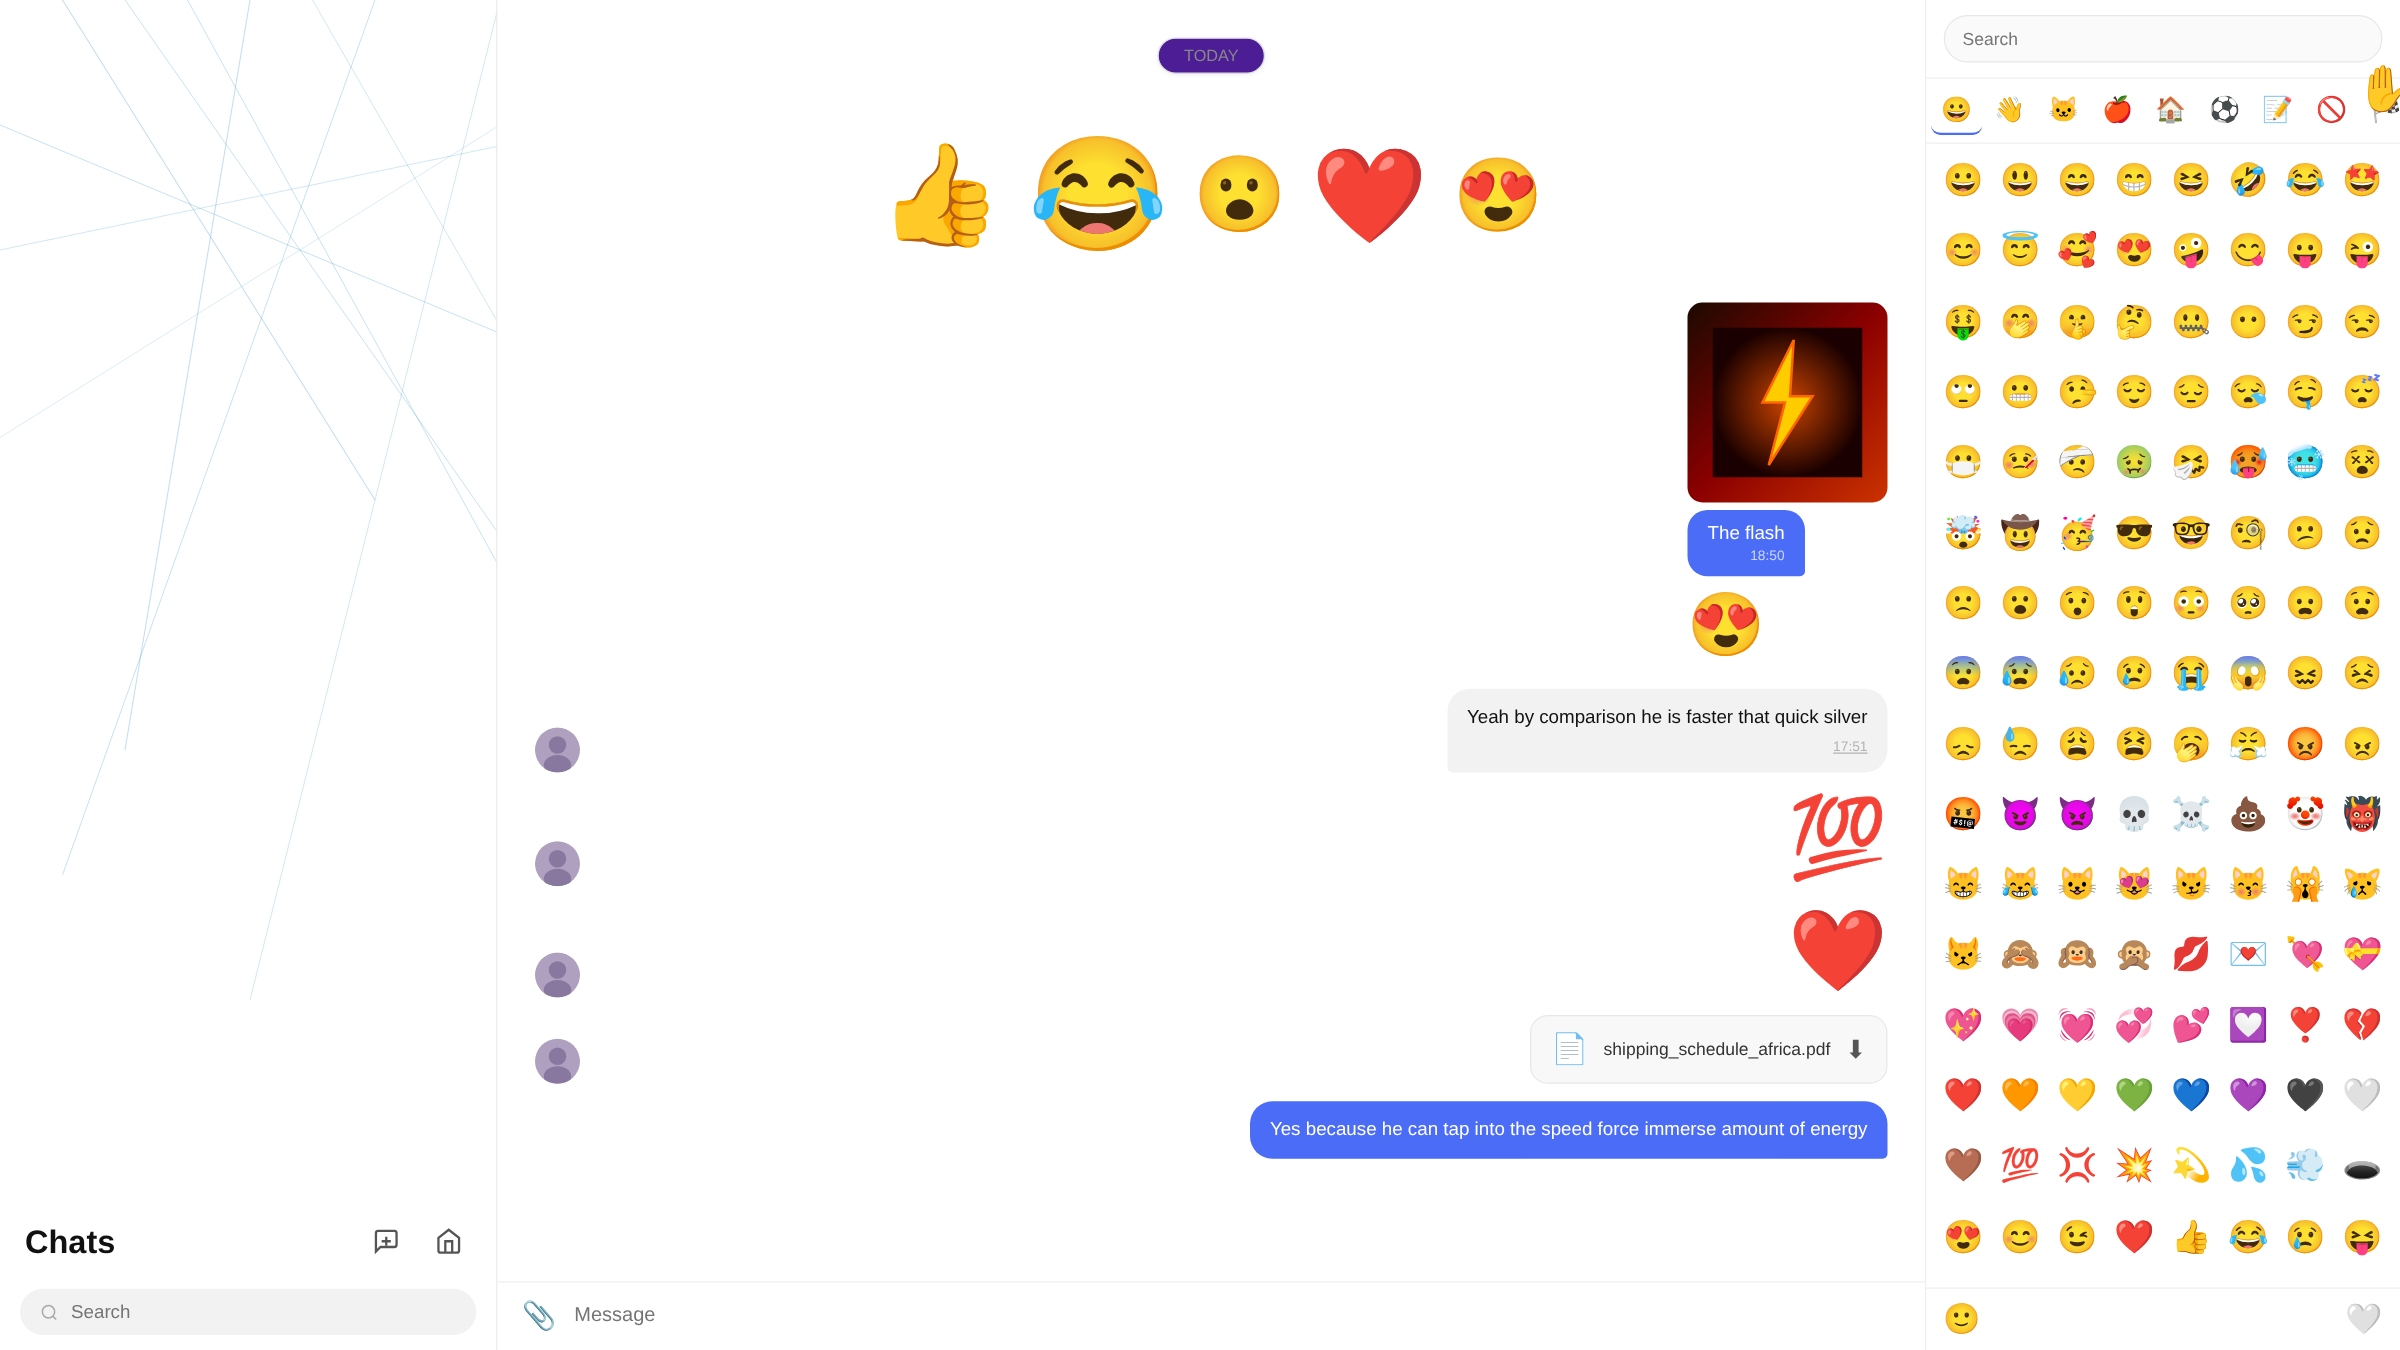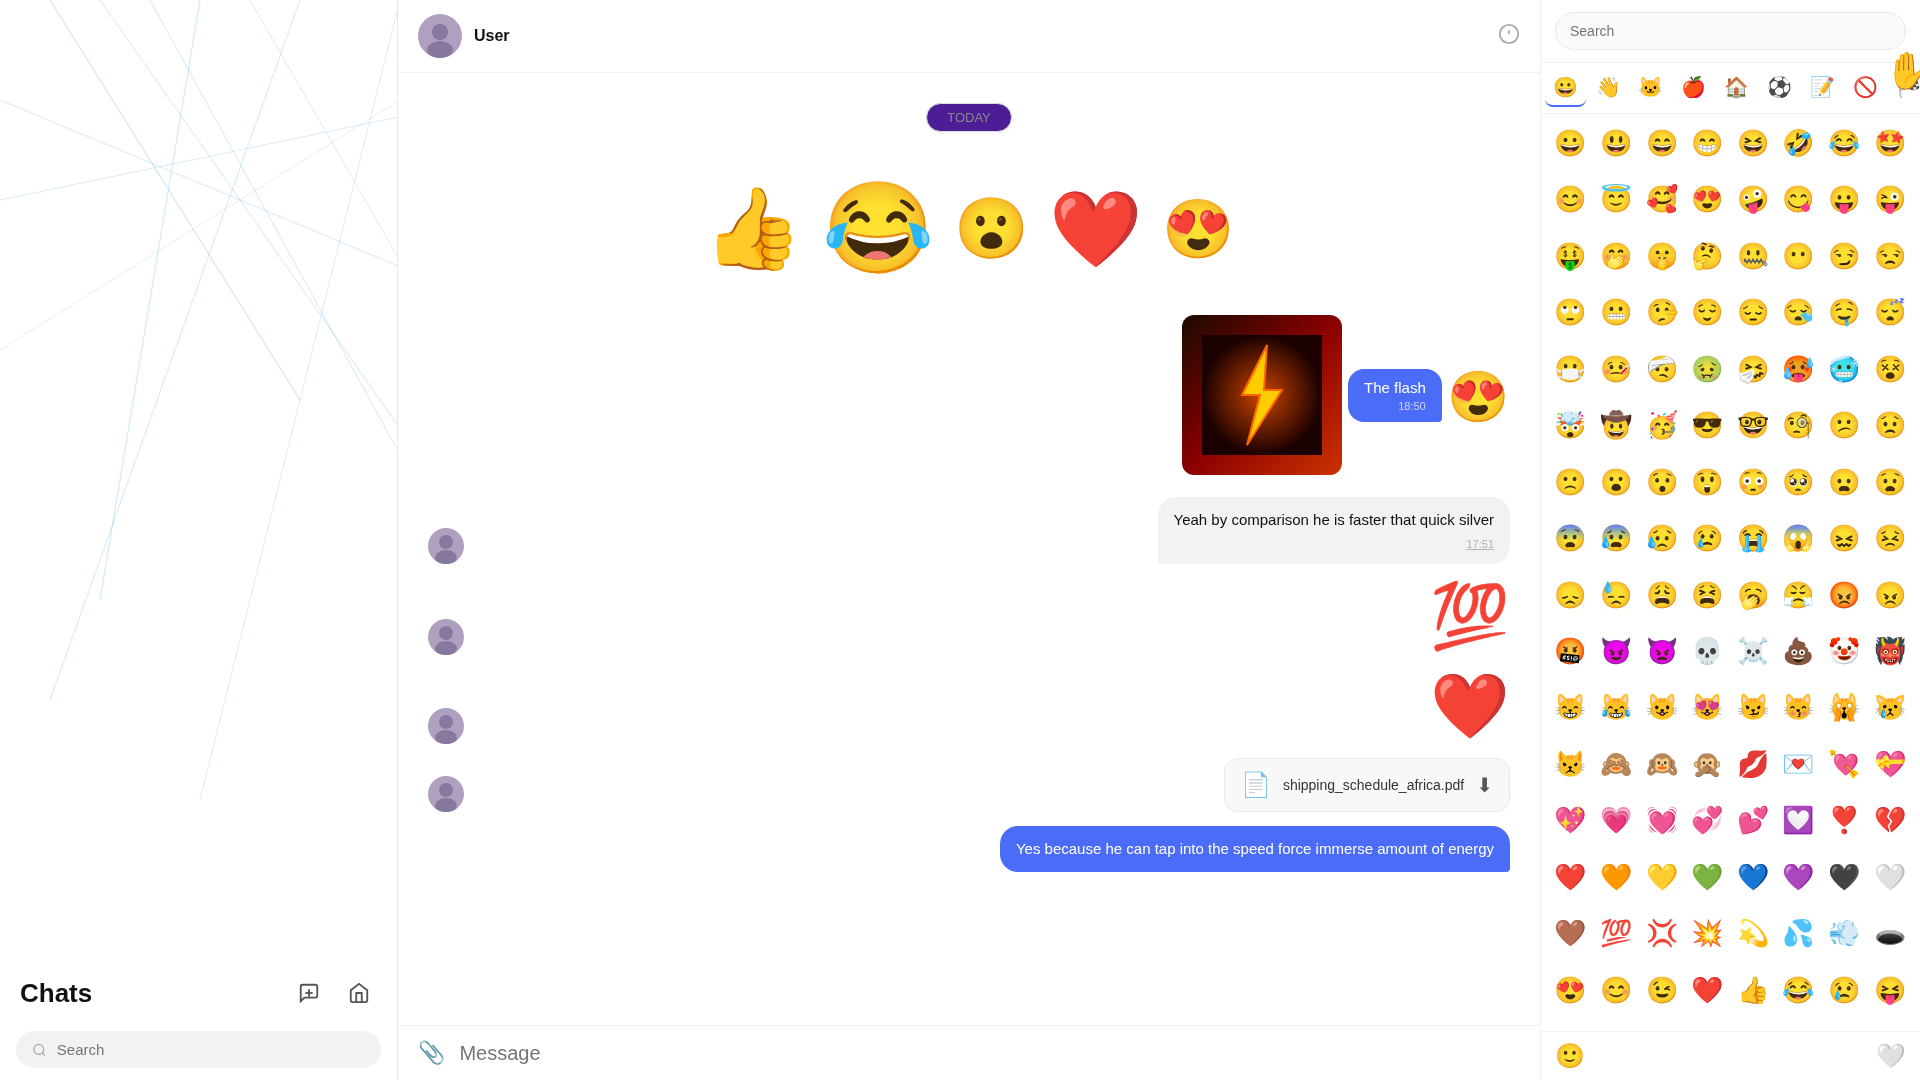--- a/index.html
+++ b/index.html
@@ -55,21 +55,21 @@
     .file-attachment { background: #f8f8f8; border: 1px solid #e8e8e8; border-radius: 14px; padding: 12px 16px; display: flex; align-items: center; gap: 12px; max-width: 340px; }
     .file-icon { font-size: 24px; color: #555; }
     .file-name { font-size: 14px; color: #333; flex: 1; }
     .file-download { font-size: 20px; color: #555; cursor: pointer; }
 
     
     .flash-image { width: 160px; height: 160px; background: linear-gradient(135deg, #1a0a00, #8b0000, #cc3300); border-radius: 12px; display: flex; align-items: center; justify-content: center; overflow: hidden; font-size: 80px; align-self: flex-end; }
 
     
     .msg-input-bar { padding: 14px 20px; border-top: 1px solid #f0f0f0; display: flex; align-items: center; gap: 14px; }
-    .msg-input-bar input { flex: 1; border: none; outline: none; font-size: 20px; color: #737373; background: none; }
+    .msg-input-bar input { flex: 1; border: none; outline: none; font-size: 16px; color: #737373; background: none; }
     .input-icon { font-size: 22px; color: #888; cursor: pointer; }
 
     
     .emoji-panel { width: 380px; border-left: 1px solid #f0f0f0; display: flex; flex-direction: column; background: #fff; position: relative; }
     .emoji-search { padding: 12px 14px; border-bottom: 1px solid #f0f0f0; }
     .emoji-search input { width: 100%; padding: 10px 14px; border: 1px solid #e8e8e8; border-radius: 22px; outline: none; font-size: 14px; color: #888; background: #fafafa; }
     .emoji-categories { display: flex; padding: 6px 4px; border-bottom: 1px solid #f0f0f0; gap: 2px; overflow-x: auto; }
     .emoji-cat { padding: 6px 8px; font-size: 20px; cursor: pointer; border-radius: 8px; border-bottom: 2px solid transparent; }
     .emoji-cat.active { border-bottom: 2px solid #4a6cf7; }
     .emoji-grid { display: grid; grid-template-columns: repeat(8, 1fr); gap: 2px; padding: 8px; overflow-y: auto; flex: 1; }
@@ -123,53 +123,36 @@
       <circle cx="11" cy="11" r="8"></circle>
         <line x1="21" y1="21" x2="16.65" y2="16.65"></line>
     </svg>
     <input type="text" placeholder="Search" style="">
   </div>
 
   <div class="chat-list" id="chat-list"></div>
 </div>
 
 <div class="main">
-  <div class="chat-header">
-    <div class="chat-header-avatar">
-      <svg width="44" height="44" viewBox="0 0 44 44">
-        <circle cx="22" cy="22" r="22" fill="#b0a0c0"></circle>
-        <circle cx="22" cy="18" r="8" fill="#8878a0"></circle>
-        <ellipse cx="22" cy="36" rx="13" ry="9" fill="#8878a0"></ellipse>
-      </svg>
-    </div>
-    <span class="chat-header-name">User</span>
-    <div class="chat-header-right">
-      <svg width="22" height="22" viewBox="0 0 24 24" fill="none" stroke="#aaa" stroke-width="2">
-        <circle cx="12" cy="12" r="10"></circle>
-          <line x1="12" y1="8" x2="12" y2="12"></line>
-          <line x1="12" y1="16" x2="12.01" y2="16"></line>
-      </svg>
-    </div>
-  </div>
 
   <div class="messages-area">
     <div class="date-separator">
       <span class="date-badge">TODAY</span>
     </div>
 
     <div class="reactions-overlay">
       <span class="reaction-emoji">👍</span>
       <span class="reaction-emoji" style="font-size:90px">😂</span>
       <span class="reaction-emoji" style="font-size:60px">😮</span>
       <span class="reaction-emoji" style="font-size:75px">❤️</span>
       <span class="reaction-emoji" style="font-size:58px">😍</span>
     </div>
 
     <div style="display:flex; justify-content:flex-end; margin-bottom:8px;">
-      <div style="display:flex; flex-direction:row; align-items:center; gap:6px;">
+      <div style="display:flex; flex-direction:column; align-items:flex-start; gap:6px;">
         <div class="flash-image">
           <svg width="120" height="120" viewBox="0 0 120 120">
             <defs>
               <radialGradient id="bg-glow" cx="50%" cy="50%" r="50%">
                 <stop offset="0%" stop-color="#cc4400"></stop>
                 <stop offset="100%" stop-color="#1a0000"></stop>
               </radialGradient>
             </defs>
             <rect width="120" height="120" fill="url(#bg-glow)"></rect>
             <polygon points="65,10 40,60 58,60 45,110 80,55 62,55" fill="#ffcc00" stroke="#ff6600" stroke-width="2"></polygon>

